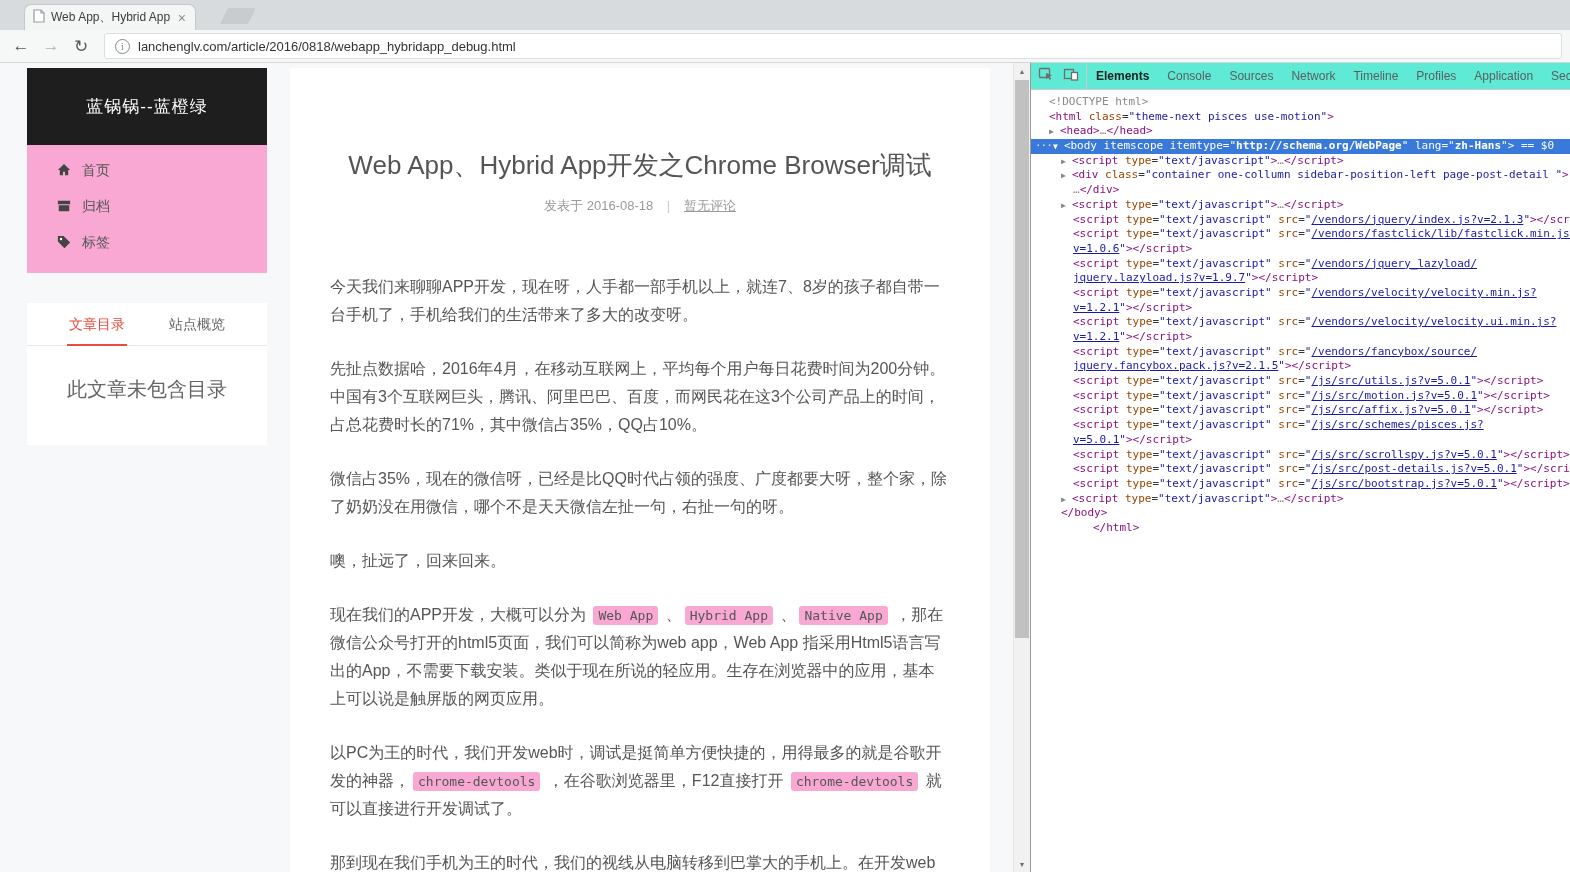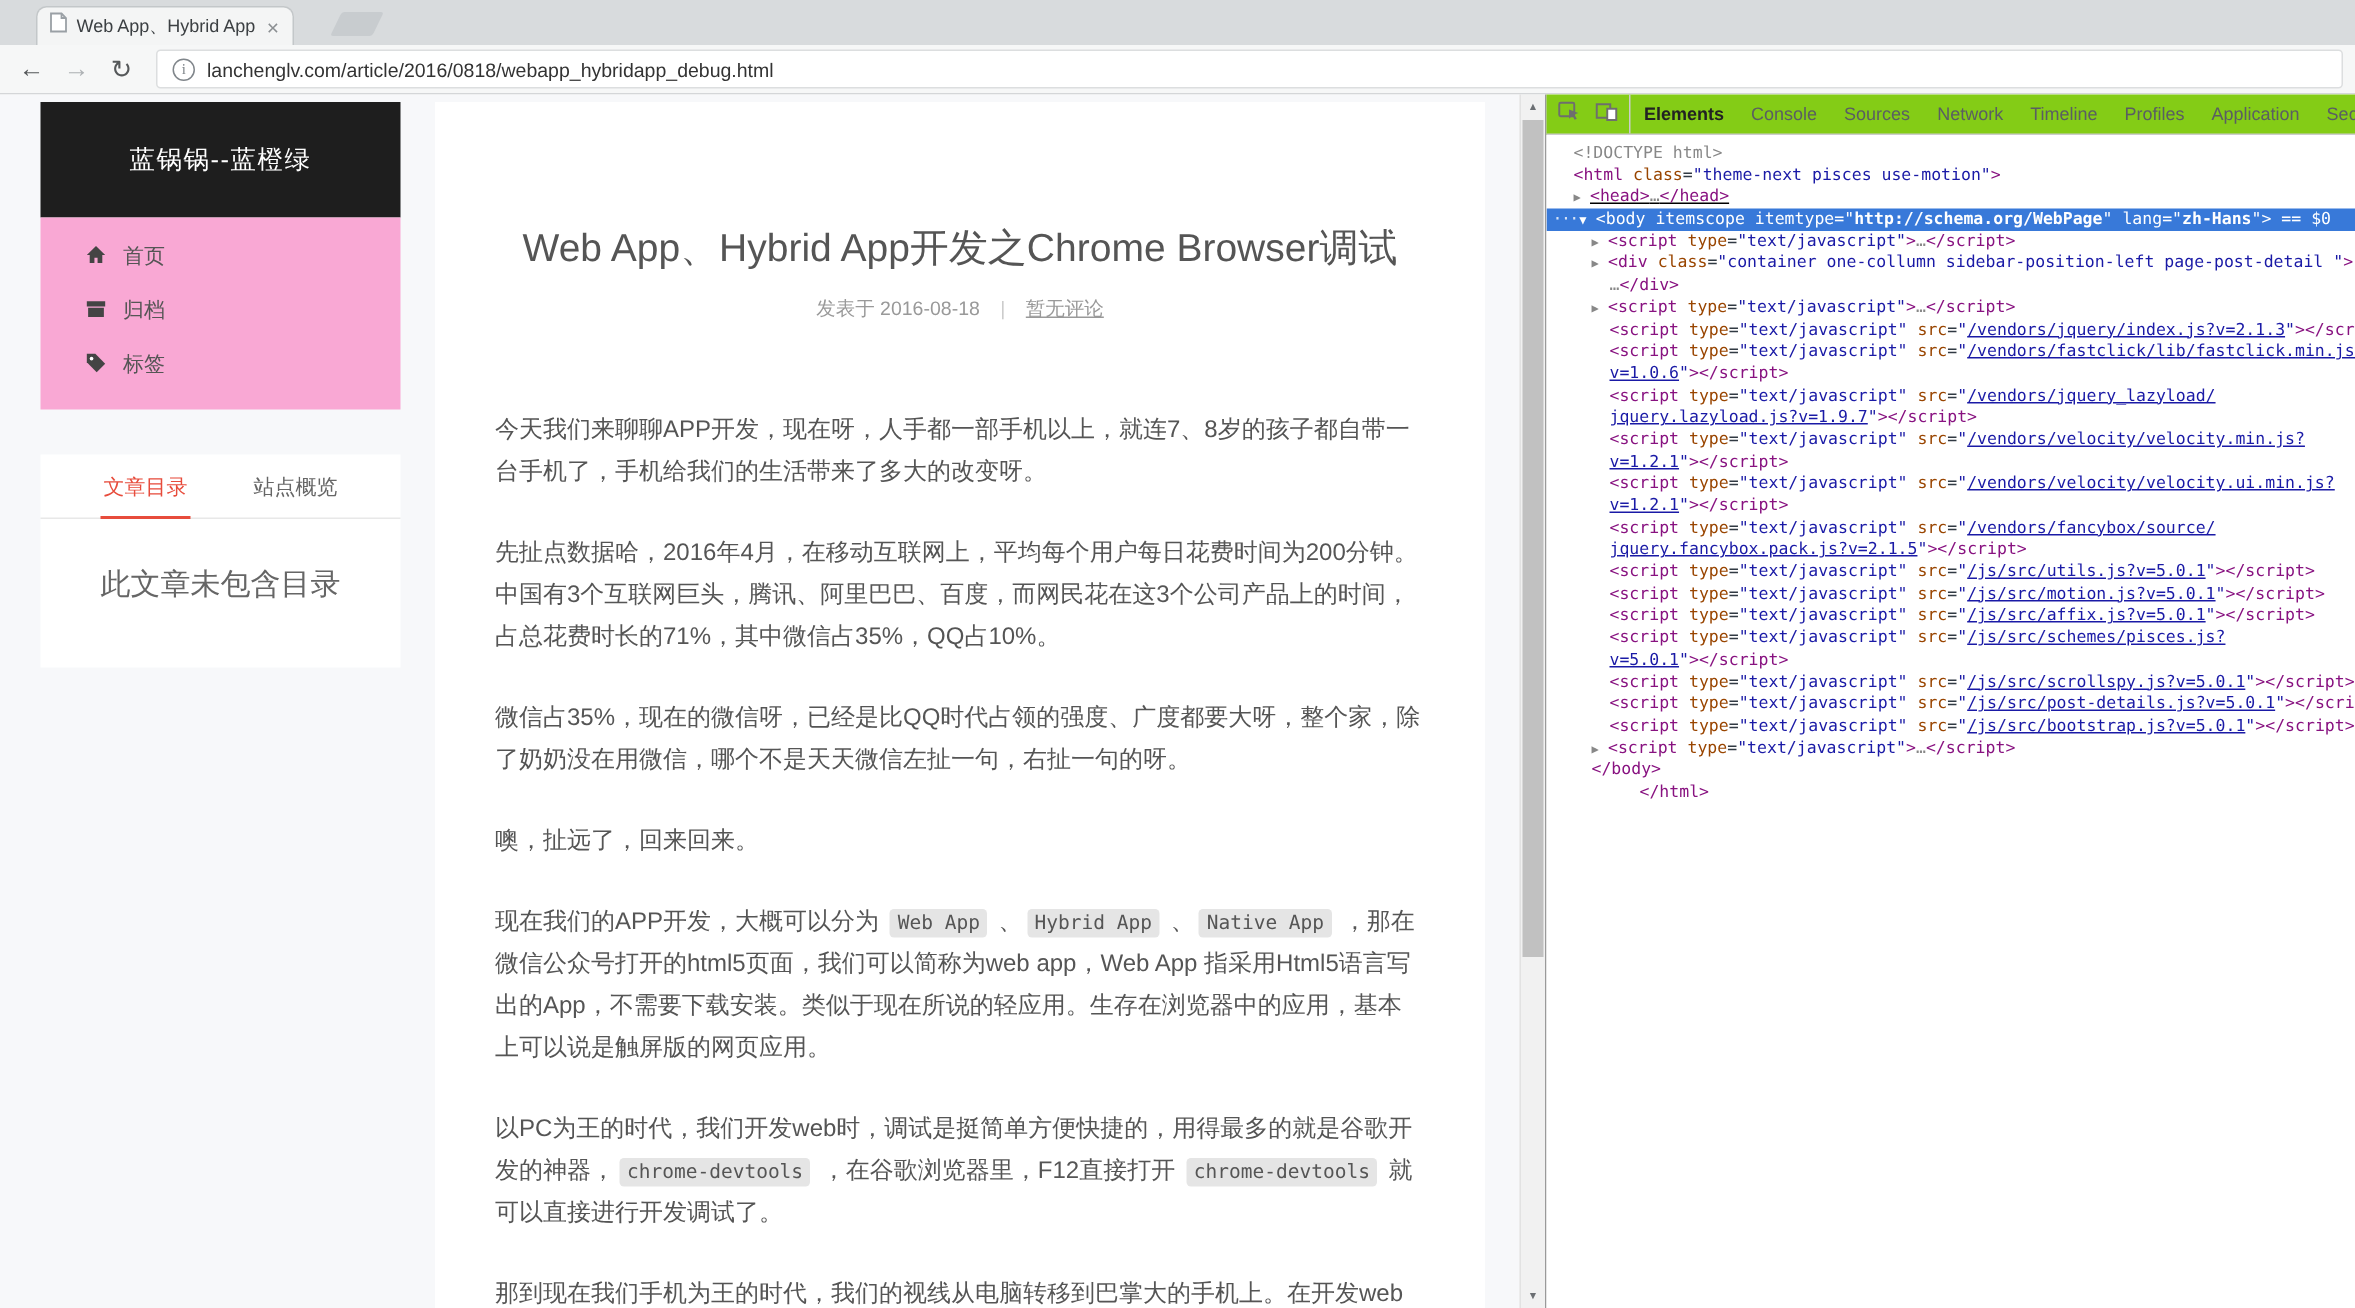--- a/index.html
+++ b/index.html
@@ -47,25 +47,25 @@
   .toc-tab.active { color:#e74c3c; border-bottom-color:#e74c3c; }
   .toc-empty { text-align:center; font-size:20px; color:#666; padding-top:30px; }
 
   .main-card { position:absolute; left:290px; top:5px; width:700px; height:804px; background:#fff; padding:80px 40px 40px; overflow:hidden; }
   .post-title { font-size:26px; font-weight:400; color:#555; text-align:center; margin:0 0 14px; }
   .post-meta { text-align:center; font-size:13px; color:#999; }
   .post-meta .sep { color:#ccc; margin:0 10px; }
   .post-meta .comments { text-decoration:underline; }
   .post-body { margin-top:58px; }
   .post-body p { font-size:16px; line-height:1.75; color:#555; margin:26px 0; }
-  .inline-code { font-family:"DejaVu Sans Mono",monospace; font-size:13px; background:#e5e5e5; color:#555;
+  .inline-code { font-family:"DejaVu Sans Mono",monospace; font-size:13px; background:#f9a8d4; color:#555;
                  border-radius:3px; padding:2px 5px; margin:0 3px; white-space:nowrap; }
 
   
-  .dt-toolbar { height:27px; border-bottom:1px solid #ccc; display:flex; align-items:stretch; flex:0 0 auto; background:#84cc16; }
+  .dt-toolbar { height:27px; border-bottom:1px solid #ccc; display:flex; align-items:stretch; flex:0 0 auto; background:#5eead4; }
   .dt-icons { display:flex; align-items:center; padding:0 7px; gap:9px; border-right:1px solid #ccc; }
   .dt-tabs { display:flex; overflow:hidden; }
   .dt-tab { padding:0 9px; font-size:12px; color:#5a5e62; display:flex; align-items:center; white-space:nowrap; }
   .dt-tab.active { color:#222; font-weight:bold; }
   .dt-code { flex:1; font-family:"DejaVu Sans Mono",monospace; font-size:11px; line-height:14.7px;
              padding-top:5px; overflow:hidden; background:#fff; }
   .dt-line { white-space:nowrap; height:14.7px; overflow:hidden; }
   .dt-line.sel { background:#3879d9; }
   .dt-arrow { display:inline-block; width:11px; color:#888; font-size:8px; }
   .sel .dt-arrow { color:#fff; }
@@ -191,21 +191,21 @@
             <div class="dt-tab">Network</div>
             <div class="dt-tab">Timeline</div>
             <div class="dt-tab">Profiles</div>
             <div class="dt-tab">Application</div>
             <div class="dt-tab">Security</div>
           </div>
       </div>
       <div class="dt-code">
           <div class="dt-line" style="padding-left: 18px;"><span class="c-g">&lt;!DOCTYPE html&gt;</span></div>
           <div class="dt-line" style="padding-left: 18px;"><span class="c-t">&lt;html</span><span class="c-a"> class</span><span class="c-p">=</span><span class="c-v">"theme-next pisces use-motion"</span><span class="c-t">&gt;</span></div>
-          <div class="dt-line" style="padding-left: 18px; text-decoration: underline;"><span class="dt-arrow">▶</span><span class="c-t">&lt;head&gt;</span><span class="c-g">…</span><span class="c-t">&lt;/head&gt;</span></div>
+          <div class="dt-line" style="padding-left: 18px;"><span class="dt-arrow">▶</span><span class="c-t">&lt;head&gt;</span><span class="c-g">…</span><span class="c-t">&lt;/head&gt;</span></div>
           <div class="dt-line sel" style="padding-left: 4px;"><span class="dt-dots">···</span><span class="dt-arrow">▼</span><span class="c-w">&lt;body</span><span class="c-w"> itemscope</span><span class="c-w"> itemtype</span><span class="c-w">="</span><span class="c-wb">http://schema.org/WebPage</span><span class="c-w">"</span><span class="c-w"> lang</span><span class="c-w">="</span><span class="c-wb">zh-Hans</span><span class="c-w">"&gt;</span><span class="c-w">  == $0</span></div>
           <div class="dt-line" style="padding-left: 30px;"><span class="dt-arrow">▶</span><span class="c-t">&lt;script</span><span class="c-a"> type</span><span class="c-p">=</span><span class="c-v">"text/javascript"</span><span class="c-t">&gt;</span><span class="c-g">…</span><span class="c-t">&lt;/script&gt;</span></div>
           <div class="dt-line" style="padding-left: 30px;"><span class="dt-arrow">▶</span><span class="c-t">&lt;div</span><span class="c-a"> class</span><span class="c-p">=</span><span class="c-v">"container one-collumn sidebar-position-left page-post-detail "</span><span class="c-t">&gt;</span></div>
           <div class="dt-line" style="padding-left: 42px;"><span class="c-g">…</span><span class="c-t">&lt;/div&gt;</span></div>
           <div class="dt-line" style="padding-left: 30px;"><span class="dt-arrow">▶</span><span class="c-t">&lt;script</span><span class="c-a"> type</span><span class="c-p">=</span><span class="c-v">"text/javascript"</span><span class="c-t">&gt;</span><span class="c-g">…</span><span class="c-t">&lt;/script&gt;</span></div>
           <div class="dt-line" style="padding-left: 42px;"><span class="c-t">&lt;script</span><span class="c-a"> type</span><span class="c-p">=</span><span class="c-v">"text/javascript"</span><span class="c-a"> src</span><span class="c-p">=</span><span class="c-v">"</span><span class="c-l">/vendors/jquery/index.js?v=2.1.3</span><span class="c-v">"</span><span class="c-t">&gt;&lt;/scri</span></div>
           <div class="dt-line" style="padding-left: 42px;"><span class="c-t">&lt;script</span><span class="c-a"> type</span><span class="c-p">=</span><span class="c-v">"text/javascript"</span><span class="c-a"> src</span><span class="c-p">=</span><span class="c-v">"</span><span class="c-l">/vendors/fastclick/lib/fastclick.min.js?</span></div>
           <div class="dt-line" style="padding-left: 42px;"><span class="c-l">v=1.0.6</span><span class="c-v">"</span><span class="c-t">&gt;&lt;/script&gt;</span></div>
           <div class="dt-line" style="padding-left: 42px;"><span class="c-t">&lt;script</span><span class="c-a"> type</span><span class="c-p">=</span><span class="c-v">"text/javascript"</span><span class="c-a"> src</span><span class="c-p">=</span><span class="c-v">"</span><span class="c-l">/vendors/jquery_lazyload/</span></div>
           <div class="dt-line" style="padding-left: 42px;"><span class="c-l">jquery.lazyload.js?v=1.9.7</span><span class="c-v">"</span><span class="c-t">&gt;&lt;/script&gt;</span></div>

